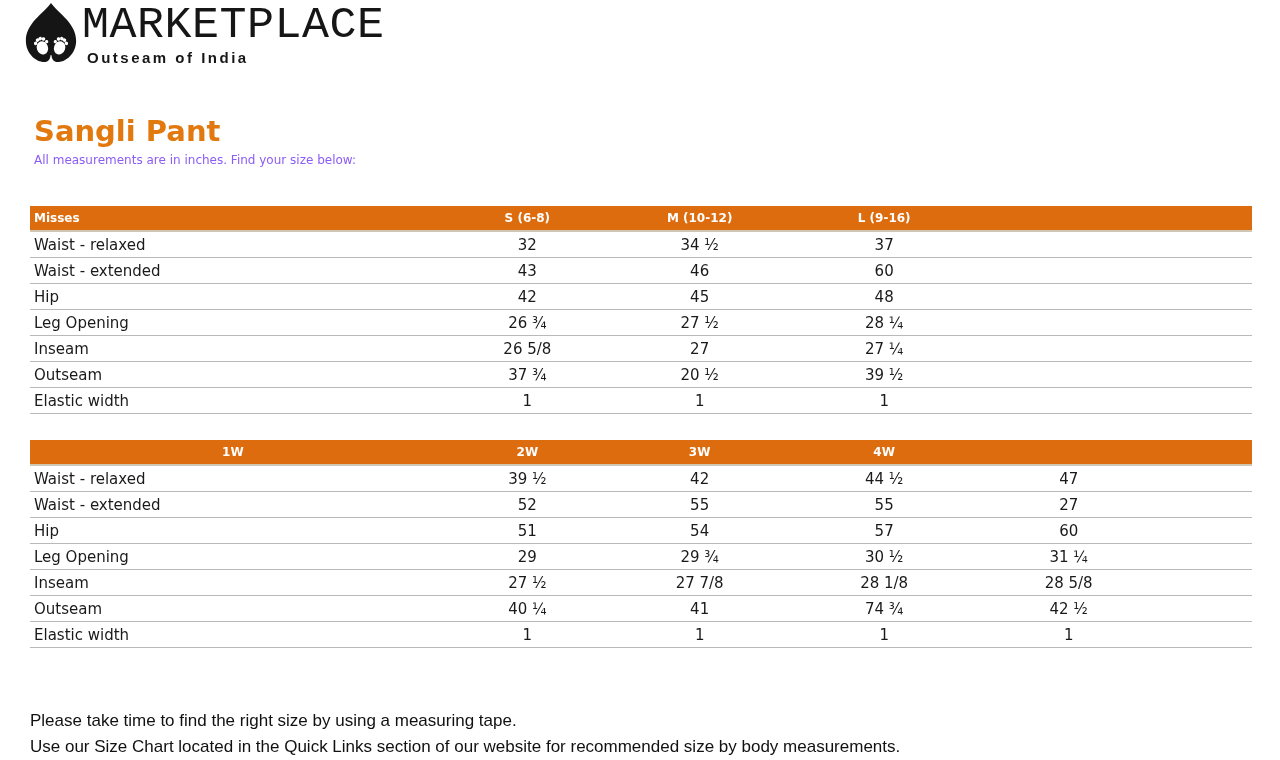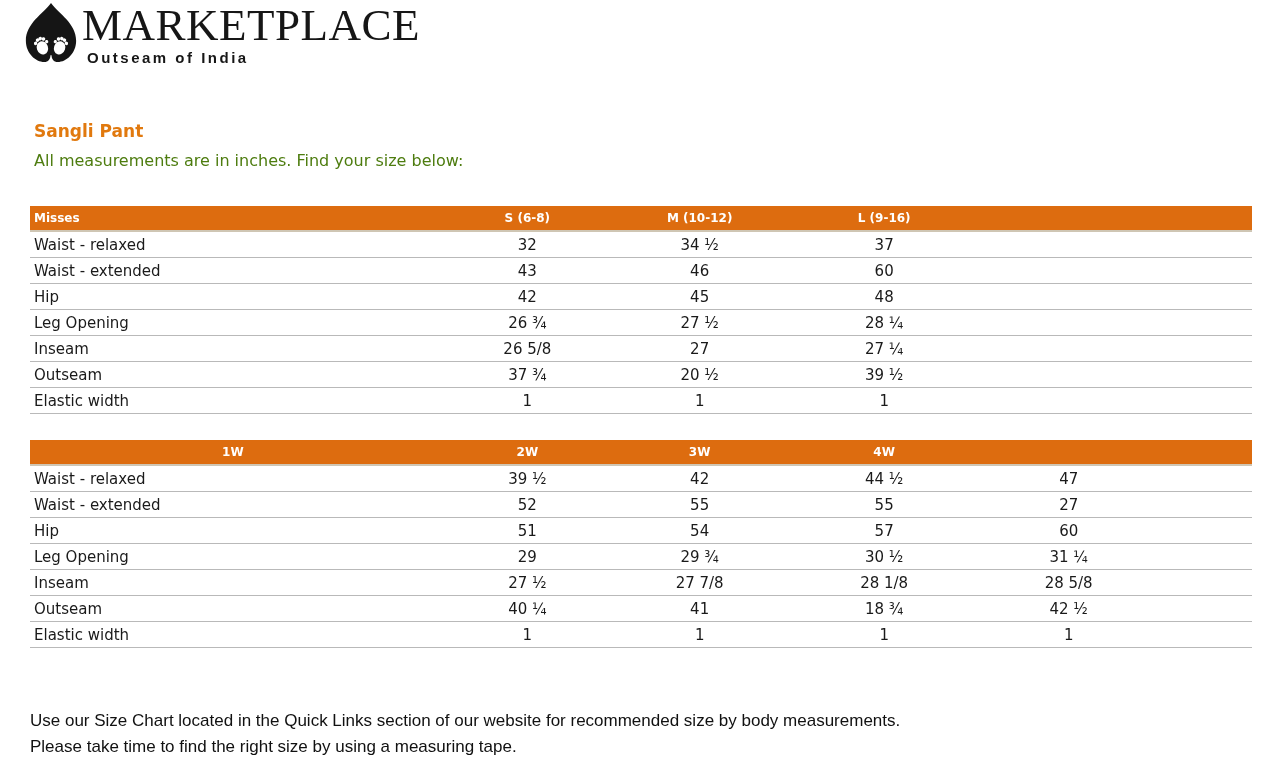--- a/index.html
+++ b/index.html
@@ -7,31 +7,31 @@
     width:1280px;height:760px;overflow:hidden;position:relative;
     font-family:"DejaVu Sans",sans-serif;color:#1a1a1a;
     --accent:#dd6c0f; --title-c:#e1790e; --rowline:#b9b9b9; --headshadow:#cfc6b4;
   }
 
   
   .logo-row{display:flex;align-items:flex-start;padding:2px 0 0 22px;}
   .logo-mark{width:58px;height:62px;flex:0 0 auto;}
   .brand-text{margin-left:2px;}
   .brand-name{
-    font-family:Liberation Serif, serif;font-size:45px;line-height:1.05;
+    font-family:Liberation Mono, monospace;font-size:45px;line-height:1.05;
     font-weight:400;color:#161616;letter-spacing:0.5px;
   }
   .brand-tagline{
     font-family:"Liberation Sans",sans-serif;font-weight:700;font-size:15px;
     letter-spacing:2.5px;color:#161616;margin:0 0 0 5px;
   }
 
   
-  .page-title{margin:52px 0 0 34px;font-size:17px;font-weight:700;color:var(--title-c);line-height:27px;}
-  .page-subtitle{margin:6px 0 0 34px;font-size:16px;line-height:19px;color:#4d7c0f;}
+  .page-title{margin:52px 0 0 34px;font-size:29px;font-weight:700;color:var(--title-c);line-height:27px;}
+  .page-subtitle{margin:6px 0 0 34px;font-size:12px;line-height:19px;color:#8b5cf6;}
 
   
   .tables{margin-left:30px;width:1222px;}
   .size-table{margin-top:36px;}
   .size-table + .size-table{margin-top:26px;}
   .thead,.trow{
     display:grid;
     grid-template-columns:33.2% 15% 13.2% 17% 13.2%;
     align-items:center;
   }
@@ -184,29 +184,29 @@
         <span class="td-label">Inseam</span>
         <span class="td-val">27 ½</span>
         <span class="td-val">27 7/8</span>
         <span class="td-val">28 1/8</span>
         <span class="td-val">28 5/8</span>
       </div>
       <div class="trow">
         <span class="td-label">Outseam</span>
         <span class="td-val">40 ¼</span>
         <span class="td-val">41</span>
-        <span class="td-val">18 ¾</span>
+        <span class="td-val">74 ¾</span>
         <span class="td-val">42 ½</span>
       </div>
       <div class="trow">
         <span class="td-label">Elastic width</span>
         <span class="td-val">1</span>
         <span class="td-val">1</span>
         <span class="td-val">1</span>
         <span class="td-val">1</span>
       </div>
     </section>
   </main>
 
 <div class="footer-notes">
+  <div>Please take time to find the right size by using a measuring tape.</div>
   <div>Use our Size Chart located in the Quick Links section of our website for recommended size by body measurements.</div>
-  <div>Please take time to find the right size by using a measuring tape.</div>
 </div>
 
 </body></html>

